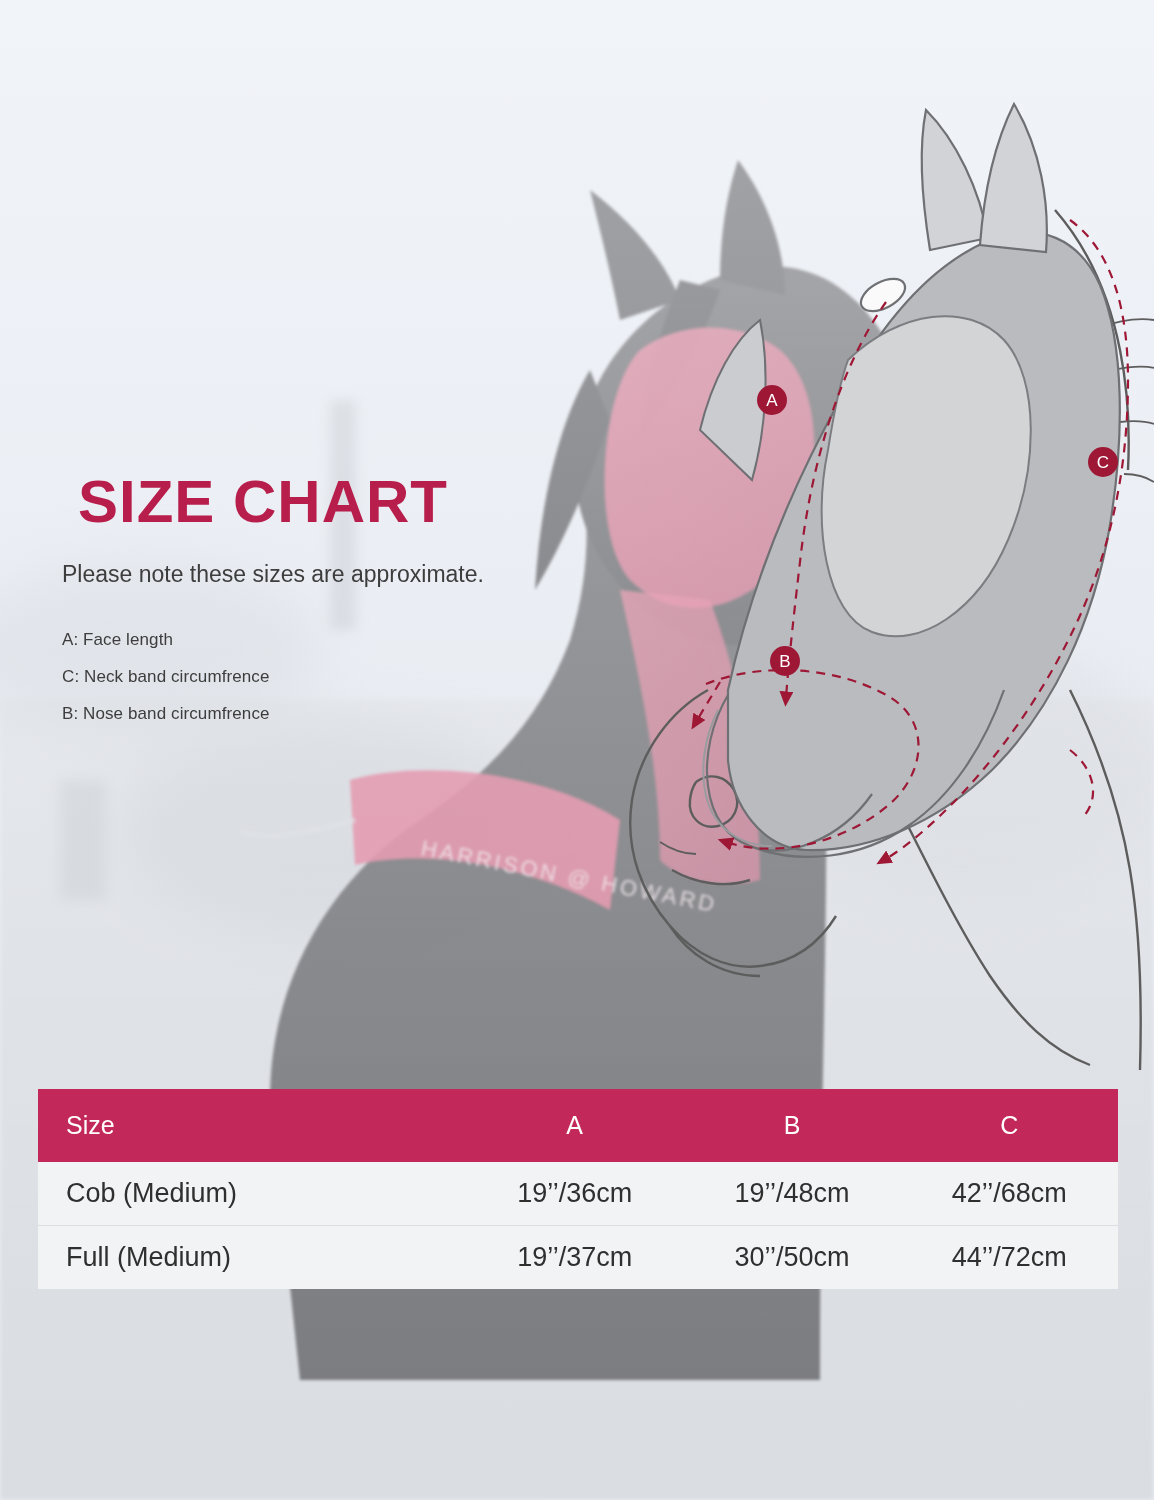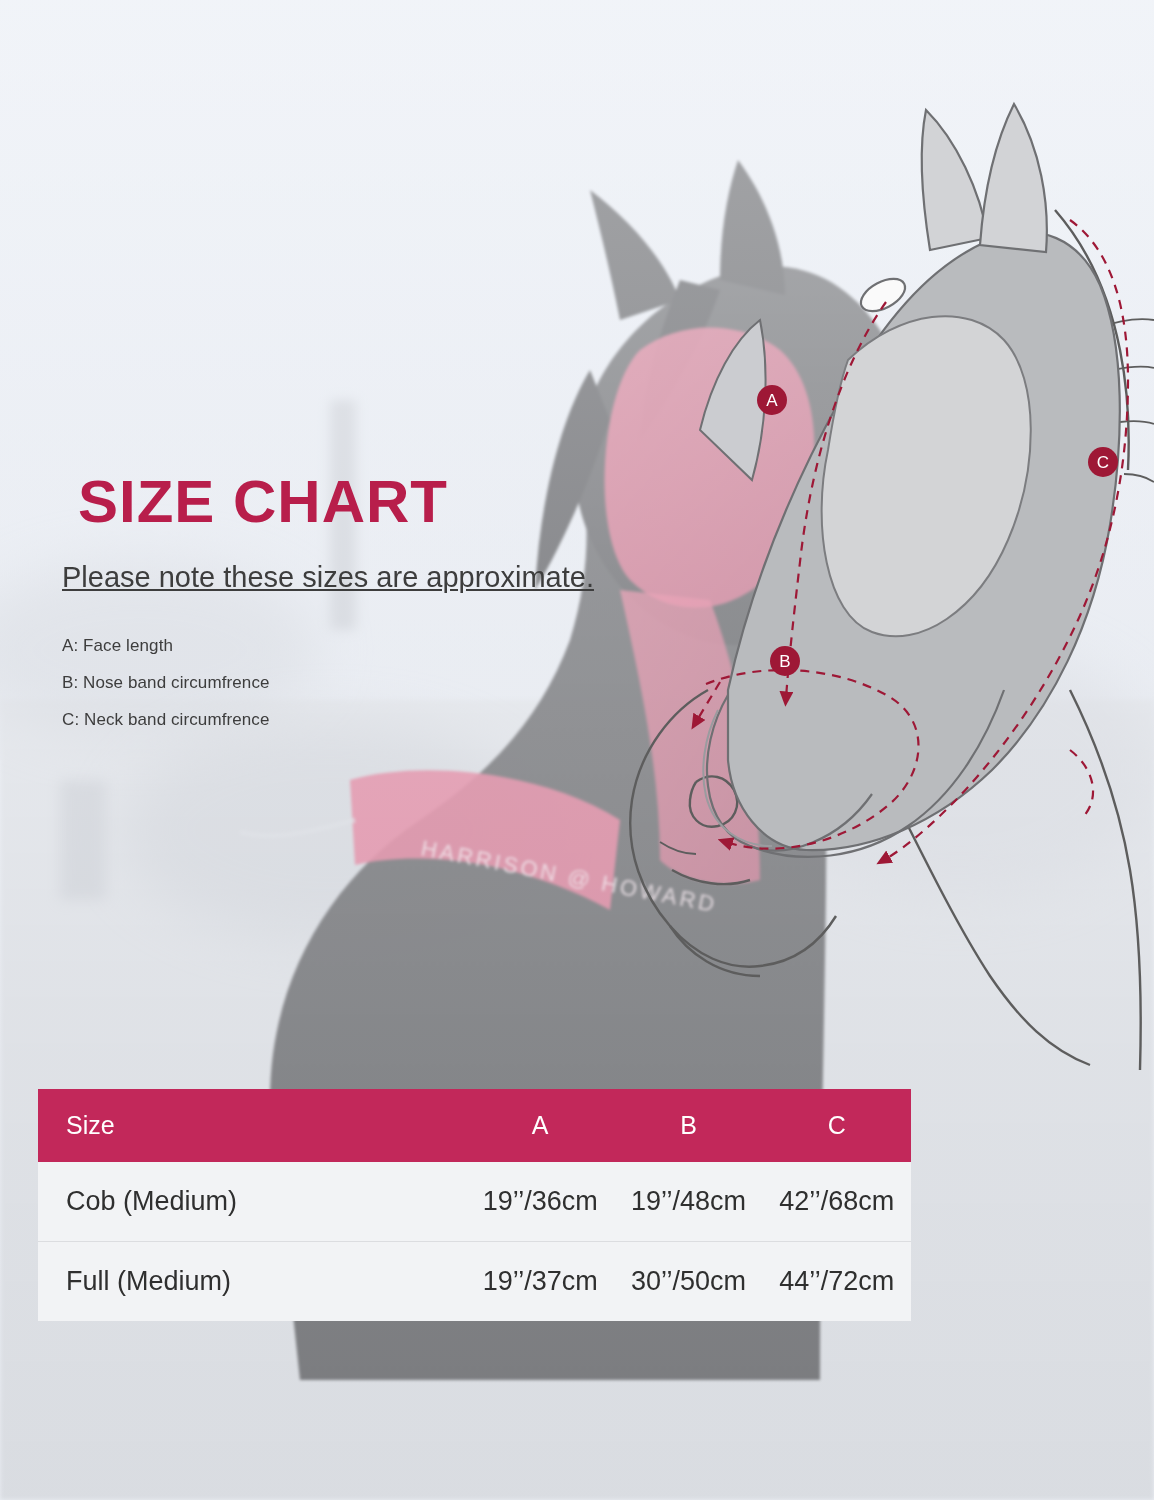--- a/index.html
+++ b/index.html
@@ -85,24 +85,23 @@
   }
   .title {
     font-size: 60px;
     font-weight: bold;
     letter-spacing: 1px;
     color: #b81e4b;
     line-height: 1.05;
     margin: 0 0 28px 16px;
   }
   .subtitle {
-    font-size: 29px;
+    font-size: 23px;
     color: #3d3d3d;
     margin: 0 0 42px 0;
-    text-decoration: underline;
   }
   .legend-line {
     font-size: 17px;
     color: #3d3d3d;
     margin: 0 0 17px 0;
     letter-spacing: .1px;
   }
 
   
   .diagram {
@@ -111,21 +110,21 @@
     top: 70px;
     width: 554px;
     height: 1000px;
   }
 
   
   .table-wrap {
     position: absolute;
     left: 38px;
     top: 1089px;
-    width: 873px;
+    width: 1080px;
   }
   table.size-table {
     width: 100%;
     border-collapse: collapse;
     table-layout: fixed;
   }
   table.size-table thead th {
     background: #c2285a;
     color: #ffffff;
     font-size: 25px;
@@ -135,21 +134,21 @@
   }
   table.size-table thead th.col-size {
     text-align: left;
     padding-left: 28px;
     width: 400px;
   }
   table.size-table tbody td {
     background: #f2f3f5;
     color: #2f2f2f;
     font-size: 27px;
-    padding: 24px 0;
+    padding: 16px 0;
     text-align: center;
     border-bottom: 1px solid #dcdde0;
   }
   table.size-table tbody tr:last-child td {
     border-bottom: none;
   }
   table.size-table tbody td.col-size {
     text-align: left;
     padding-left: 28px;
   }
@@ -206,22 +205,22 @@
       <path d="M235 700 C180 715 150 720 120 712" stroke="#cfd2d7" stroke-width="5" fill="none" opacity=".7"></path>
     </svg>
 
     <div class="photo-veil"></div>
   </div>
 
   <div class="text-block">
     <h1 class="title">SIZE CHART</h1>
     <p class="subtitle">Please note these sizes are approximate.</p>
     <p class="legend-line">A: Face length</p>
+    <p class="legend-line">C: Neck band circumfrence</p>
     <p class="legend-line">B: Nose band circumfrence</p>
-    <p class="legend-line">C: Neck band circumfrence</p>
   </div>
 
   <svg class="diagram" viewBox="0 0 554 1000">
     <defs>
       <marker id="arrowhead" markerWidth="7" markerHeight="7" refX="3" refY="3.2" orient="auto">
         <path d="M0,0 L7,3.2 L0,6.4 z" fill="#9e1836"></path>
       </marker>
     </defs>
 
     <g fill="none" stroke="#5d5d5d" stroke-width="2.4">

